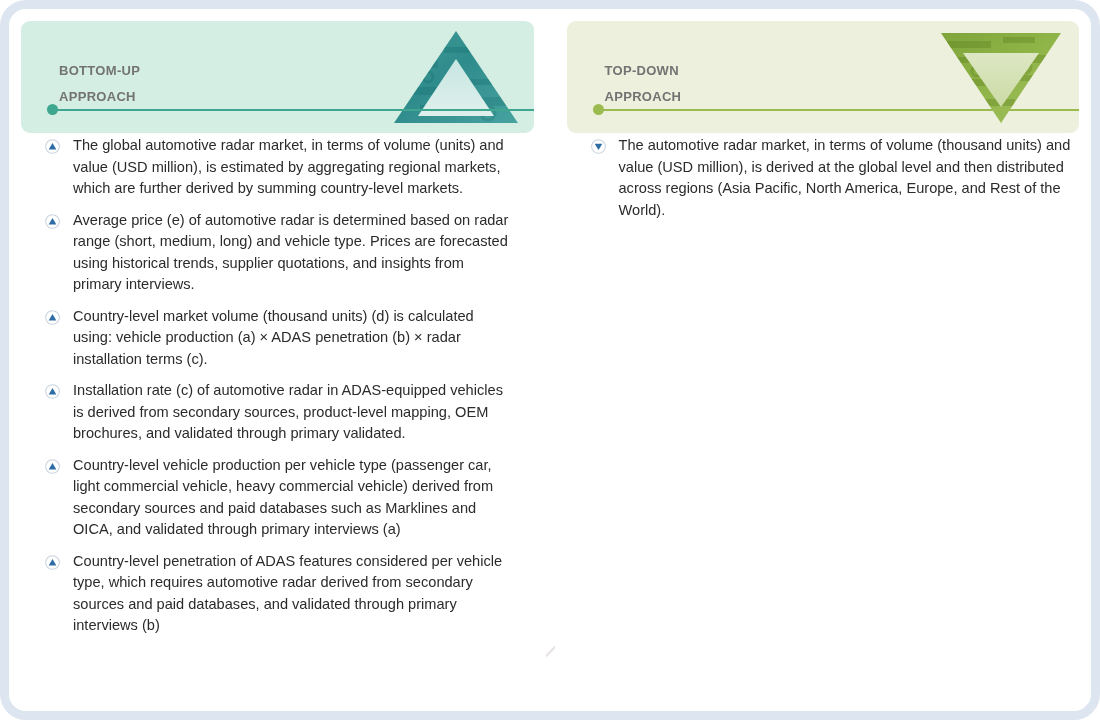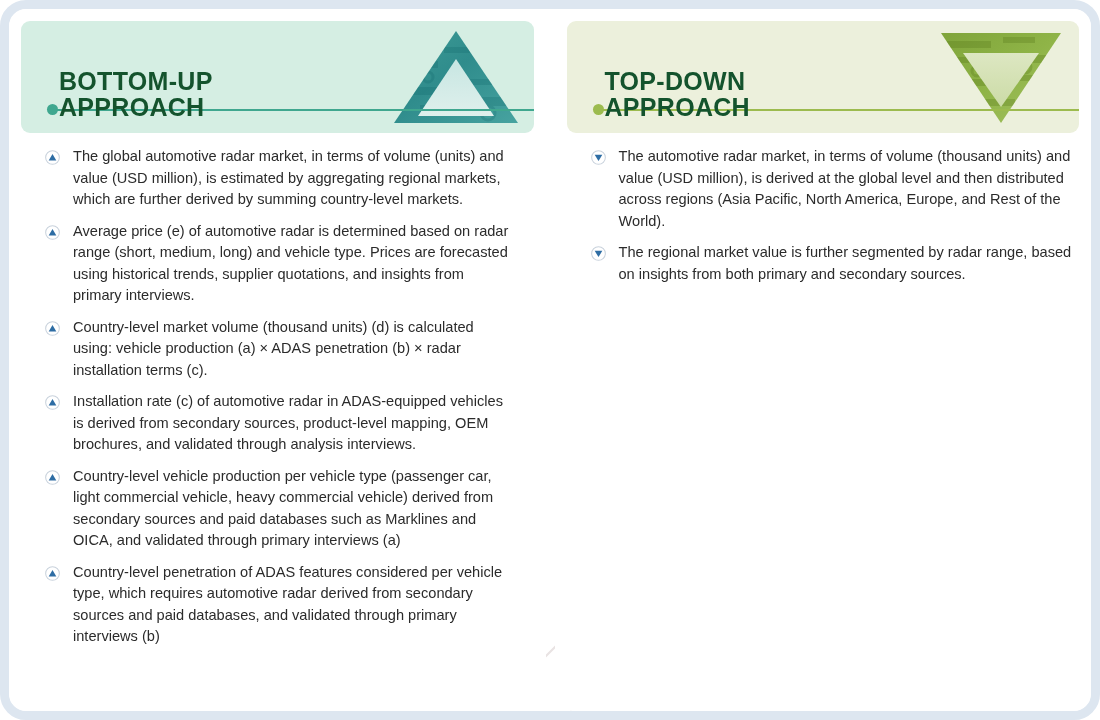--- a/index.html
+++ b/index.html
@@ -65,24 +65,24 @@
     overflow: hidden;
     box-sizing: border-box;
   }
   .panel-header.bottom-up { background: #d5eee3; }
   .panel-header.top-down  { background: #ecf0dc; }
 
   .header-title {
     position: absolute;
     left: 38px;
     top: 26px;
-    font-size: 25px;
+    font-size: 13px;
     line-height: 26px;
     letter-spacing: 0.3px;
-    color: #14532d;
+    color: #737373;
     white-space: pre-line;
     z-index: 3;
   }
 
   .header-rule {
     position: absolute;
     left: 26px;
     right: 0;
     bottom: 22px;
     height: 3px;
@@ -114,21 +114,21 @@
     top: 6px;
     width: 128px;
     height: 100px;
     z-index: 1;
   }
   .header-glyph svg { display: block; width: 100%; height: 100%; }
 
   .bullet-list {
     list-style: none;
     margin: 0;
-    padding: 13px 8px 0 24px;
+    padding: 2px 8px 0 24px;
   }
   .bullet-item {
     display: flex;
     align-items: flex-start;
     margin-bottom: 10px;
   }
   .bullet-marker {
     flex: 0 0 auto;
     width: 15px;
     height: 15px;
@@ -234,21 +234,21 @@
           </span>
           <span class="bullet-text">Country-level market volume (thousand units) (d) is calculated using: vehicle production (a) × ADAS penetration (b) × radar installation terms (c).</span>
         </li>
         <li class="bullet-item">
           <span class="bullet-marker">
             <svg viewBox="0 0 16 16">
                 <circle cx="8" cy="8" r="7.3" fill="#ffffff" stroke="#c9d2dc" stroke-width="1.1"></circle>
                 <polygon points="8,4.2 12.1,11.2 3.9,11.2" fill="#2e6da4"></polygon>
               </svg>
           </span>
-          <span class="bullet-text">Installation rate (c) of automotive radar in ADAS-equipped vehicles is derived from secondary sources, product-level mapping, OEM brochures, and validated through analysis interviews.</span>
+          <span class="bullet-text">Installation rate (c) of automotive radar in ADAS-equipped vehicles is derived from secondary sources, product-level mapping, OEM brochures, and validated through primary validated.</span>
         </li>
         <li class="bullet-item">
           <span class="bullet-marker">
             <svg viewBox="0 0 16 16">
                 <circle cx="8" cy="8" r="7.3" fill="#ffffff" stroke="#c9d2dc" stroke-width="1.1"></circle>
                 <polygon points="8,4.2 12.1,11.2 3.9,11.2" fill="#2e6da4"></polygon>
               </svg>
           </span>
           <span class="bullet-text">Country-level vehicle production per vehicle type (passenger car, light commercial vehicle, heavy commercial vehicle) derived from secondary sources and paid databases such as Marklines and OICA, and validated through primary interviews (a)</span>
         </li>
@@ -311,26 +311,17 @@
       <ul class="bullet-list">
         <li class="bullet-item">
           <span class="bullet-marker">
             <svg viewBox="0 0 16 16">
                 <circle cx="8" cy="8" r="7.3" fill="#ffffff" stroke="#c9d2dc" stroke-width="1.1"></circle>
                 <polygon points="3.9,5 12.1,5 8,11.8" fill="#2e6da4"></polygon>
               </svg>
           </span>
           <span class="bullet-text">The automotive radar market, in terms of volume (thousand units) and value (USD million), is derived at the global level and then distributed across regions (Asia Pacific, North America, Europe, and Rest of the World).</span>
         </li>
-        <li class="bullet-item">
-          <span class="bullet-marker">
-            <svg viewBox="0 0 16 16">
-                <circle cx="8" cy="8" r="7.3" fill="#ffffff" stroke="#c9d2dc" stroke-width="1.1"></circle>
-                <polygon points="3.9,5 12.1,5 8,11.8" fill="#2e6da4"></polygon>
-              </svg>
-          </span>
-          <span class="bullet-text">The regional market value is further segmented by radar range, based on insights from both primary and secondary sources.</span>
-        </li>
       </ul>
     </section>
 
   </div>
 </div>
 
 </body></html>

